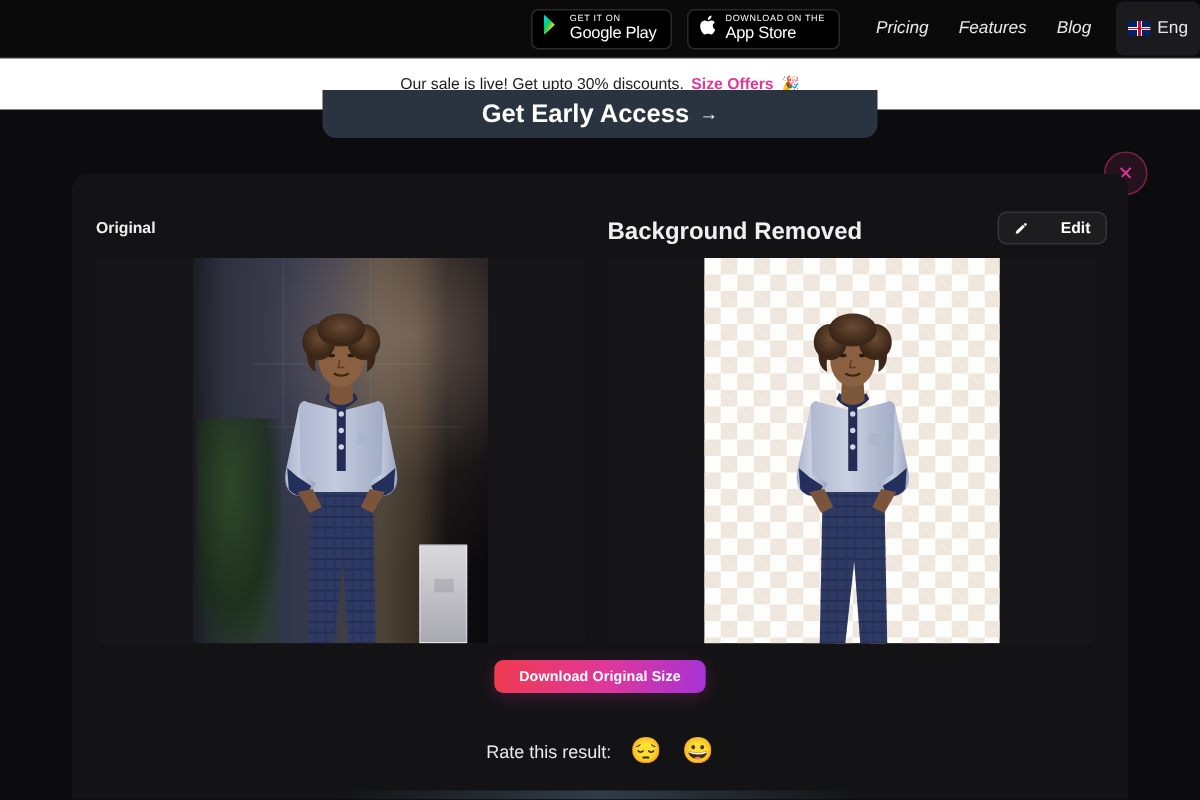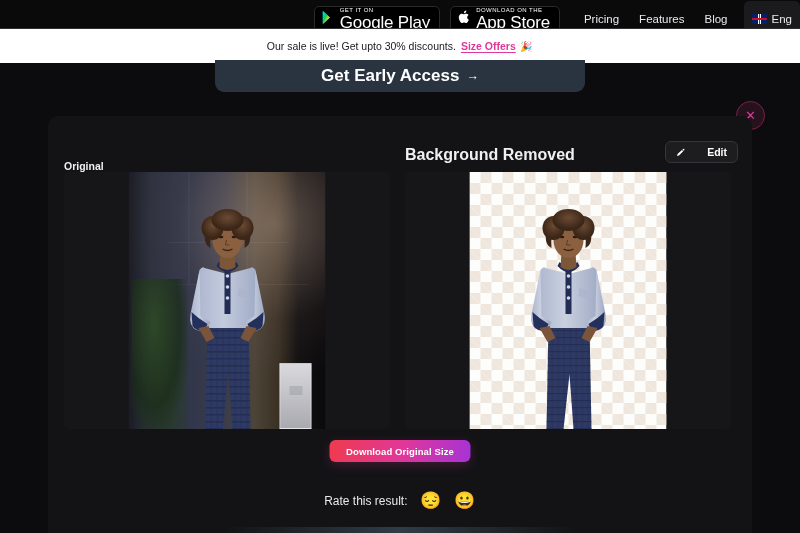--- a/index.html
+++ b/index.html
@@ -30,25 +30,26 @@
     background: #000; border-radius: 5px;
     height: 27px; padding: 0 9px 0 7px;
     border: 1px solid #2a2a2c;
   }
   .store-badge .glyph { flex: none; }
   .store-badge .txt { display: flex; flex-direction: column; justify-content: center; line-height: 1; }
   .store-badge .small {
     color: #ffffff; font-size: 6px; letter-spacing: .45px; text-transform: uppercase;
     margin-bottom: 1px;
   }
-  .store-badge .big { color: #ffffff; font-size: 17px; font-weight: 500; letter-spacing: -.2px; }
+  .store-badge .big { color: #ffffff; font-size: 11px; font-weight: 500; letter-spacing: -.2px; }
 
   .navlink {
     color: #e9e9ec; font-size: 11.5px; padding: 0 10px; text-decoration: none;
     white-space: nowrap;
+    font-style: italic;
   }
   .lang-box {
     display: flex; align-items: center; gap: 5px;
     background: #1b1b1e; border-radius: 5px; height: 36px;
     padding: 0 8px; margin-left: 6px;
   }
   .lang-box .lbl { color: #e9e9ec; font-size: 11.5px; white-space: nowrap; }
   .flag {
     width: 15px; height: 10px; position: relative; overflow: hidden;
     border-radius: 1px; background: #012169; flex: none;
@@ -61,21 +62,21 @@
   }
   .flag::after {
     content: ""; position: absolute; left: 0; top: 0; width: 100%; height: 100%;
     background:
       linear-gradient(to bottom, transparent 44%, #C8102E 44%, #C8102E 56%, transparent 56%),
       linear-gradient(to right, transparent 44%, #C8102E 44%, #C8102E 56%, transparent 56%);
   }
 
   
   .announce {
-    position: absolute; left: 0; top: 28px; width: 800px; height: 35px;
+    position: absolute; left: 0; top: 38px; width: 800px; height: 35px;
     background: #ffffff;
     display: flex; align-items: center; justify-content: center; gap: 5px;
     border-top: 1px solid #303034;
   }
   .announce .msg { color: #1a1a1a; font-size: 10.5px; }
   .announce .offers {
     color: #e0379a; font-size: 10.5px; font-weight: bold;
     text-decoration: underline; text-underline-offset: 2px;
   }
   .announce .party { font-size: 10px; }
@@ -101,21 +102,21 @@
 
   
   .card {
     position: absolute; left: 48px; top: 116px; width: 704px; height: 417px;
     background: #131315; border-radius: 10px 10px 0 0;
   }
   .card-head {
     position: absolute; left: 0; top: 0; width: 100%; height: 60px;
   }
   .lbl-original {
-    position: absolute; left: 16px; top: 44px; color: #f0f0f2;
+    position: absolute; left: 16px; top: 30px; color: #f0f0f2;
     font-size: 10.5px; font-weight: bold; text-align: right;
   }
   .lbl-removed {
     position: absolute; left: 357px; top: 30px; color: #f0f0f2;
     font-size: 16px; font-weight: bold;
   }
   .edit-btn {
     position: absolute; right: 14px; top: 25px;
     display: flex; align-items: center; gap: 22px;
     background: #1d1d20; border: 1px solid #35353a; border-radius: 6px;

